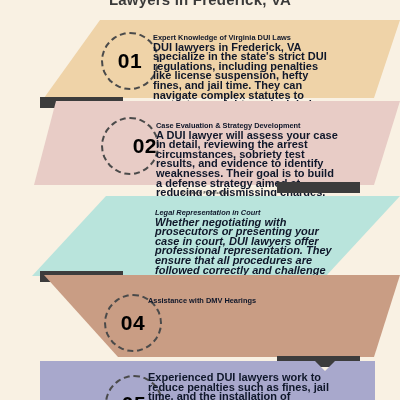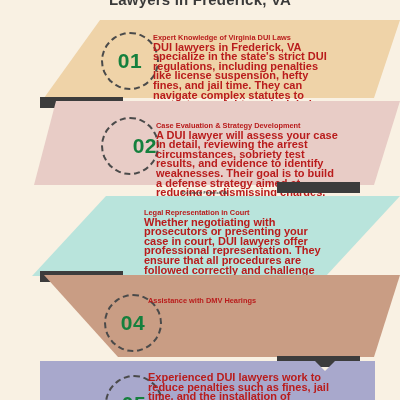--- a/index.html
+++ b/index.html
@@ -26,26 +26,26 @@
 
   
   .accent{position:absolute;background:#3c3c3c;height:11px;}
 
   
   .num-circle{
     position:absolute;
     width:54px;height:54px;border-radius:50%;
     border:2px dashed #4a4a4a;
     display:flex;align-items:center;justify-content:center;
-    font-size:21px;font-weight:bold;color:#15803d;
+    font-size:21px;font-weight:bold;color:#000000;
     letter-spacing:.5px;
   }
   .txt{
     position:absolute;
-    color:#b91c1c;
+    color:#0f172a;
   }
   .txt .head{
     font-size:7.4px;font-weight:bold;line-height:9.6px;
     margin:0 0 0 0;
   }
   .txt .body{
     font-size:11px;font-weight:bold;line-height:9.6px;
     margin:0;
   }
   .kicker{
@@ -89,21 +89,21 @@
     <p class="body">A DUI lawyer will assess your case in detail, reviewing the arrest circumstances, sobriety test results, and evidence to identify weaknesses. Their goal is to build a defense strategy aimed at reducing or dismissing charges.</p>
   </div>
   <div class="accent" style="left:277px;top:182px;width:83px;"></div>
 
   <div class="band" style="left:32px;top:196px;width:368px;height:80px;">
     <svg class="shape" viewBox="0 0 368 80" preserveAspectRatio="none">
       <polygon points="74,0 368,0 294,80 0,80" fill="#b9e4dc"></polygon>
     </svg>
   </div>
   <div class="kicker" style="left:155px;top:191px;width:100px;">Dui Lawyer Frederick VA.</div>
-  <div class="txt" style="left:144px;top:208px;width:186px;">
+  <div class="txt" style="left:155px;top:208px;width:186px;font-style:italic;">
     <p class="head">Legal Representation in Court</p>
     <p class="body">Whether negotiating with prosecutors or presenting your case in court, DUI lawyers offer professional representation. They ensure that all procedures are followed correctly and challenge any improper actions by law enforcement.</p>
   </div>
   <div class="accent" style="left:40px;top:271px;width:83px;"></div>
 
   <div class="band" style="left:44px;top:275px;width:356px;height:82px;">
     <svg class="shape" viewBox="0 0 356 82" preserveAspectRatio="none">
       <polygon points="0,0 356,0 330,82 74,82" fill="#c99d84"></polygon>
     </svg>
   </div>

